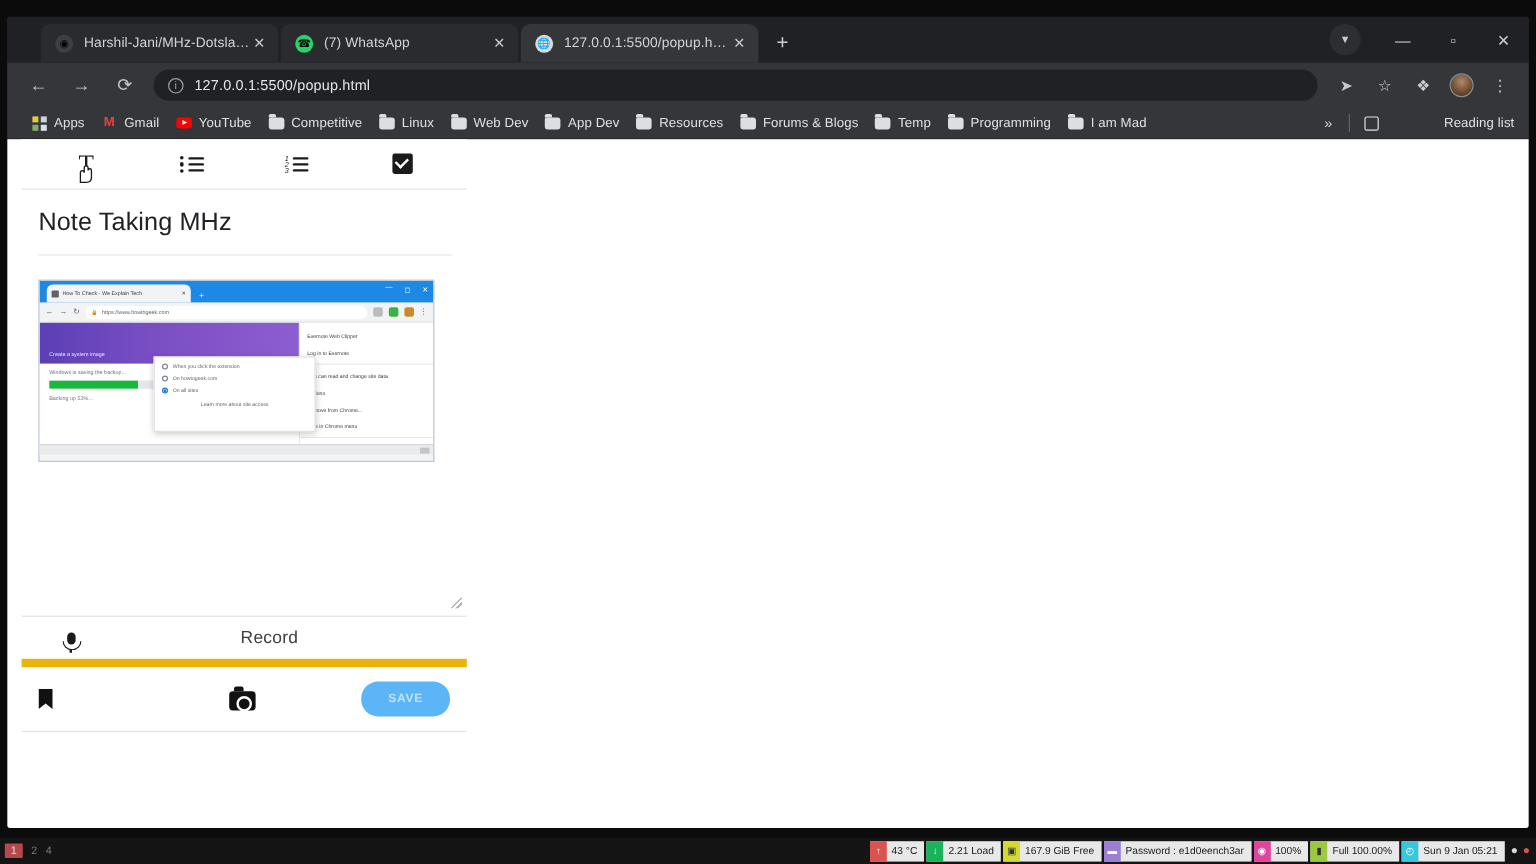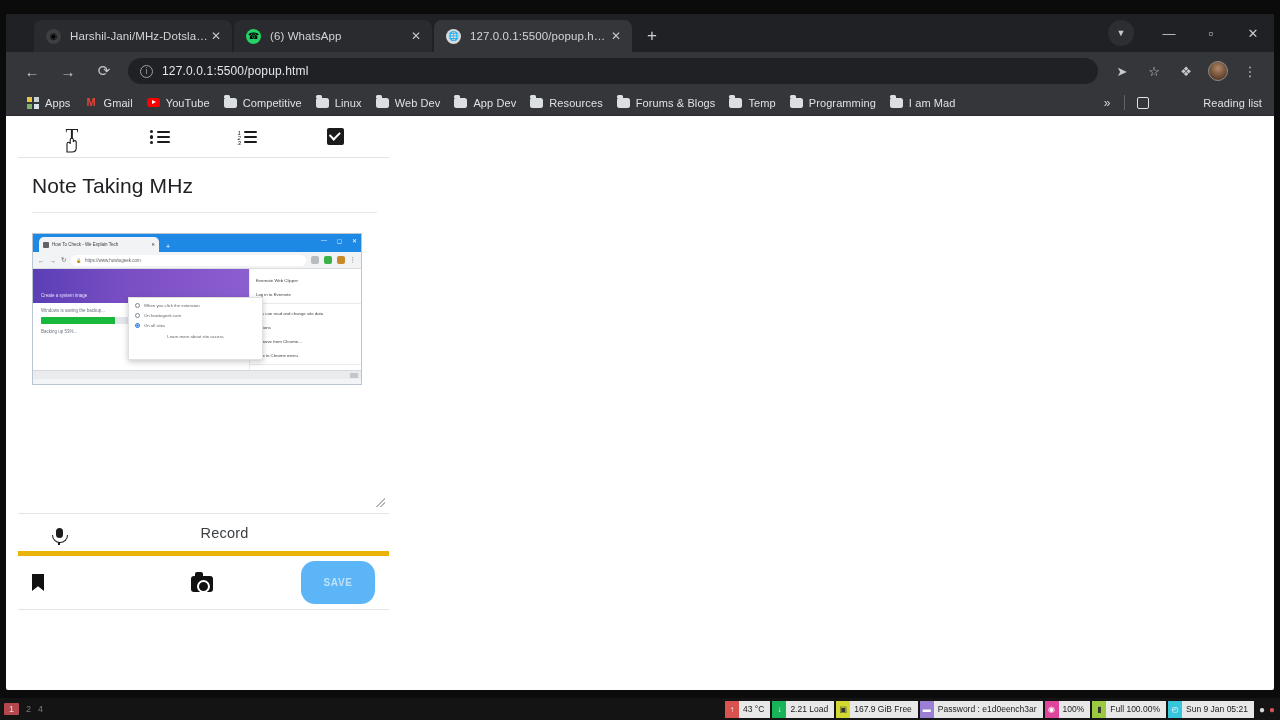--- a/index.html
+++ b/index.html
@@ -496,21 +496,21 @@
     content: "";
     position: absolute; inset: 0;
     background:
       linear-gradient(135deg, transparent 0 45%, #b5b5b5 45% 56%, transparent 56% 100%),
       linear-gradient(135deg, transparent 0 70%, #b5b5b5 70% 82%, transparent 82% 100%);
   }
 
   #record-row {
     height: 43px;
     border-top: 1px solid #e3e3e3;
-    border-bottom: 5px solid #eab308;
+    border-bottom: 7px solid #eab308;
     display: flex;
     align-items: center;
     cursor: pointer;
   }
   #mic-icon-wrap { width: 82px; display: flex; justify-content: center; }
   .mic-glyph {
     width: 7px; height: 10px;
     background: #1b1b1b;
     border-radius: 3.5px;
     position: relative;
@@ -575,21 +575,21 @@
   }
   .camera-glyph::after {
     content: "";
     position: absolute;
     left: 6.5px; top: 3.5px;
     width: 9px; height: 9px;
     border: 2px solid #fff;
     border-radius: 50%;
   }
   #save-button {
-    width: 74px; height: 43px;
+    width: 74px; height: 29px;
     background: #5cb5f7;
     border: none;
     border-radius: 14px;
     color: #bfe2fb;
     font-size: 10px;
     font-weight: bold;
     letter-spacing: .6px;
     cursor: pointer;
     font-family: "Liberation Sans", sans-serif;
   }
@@ -648,21 +648,21 @@
     <div id="tab-strip">
 
       <div class="tab">
         <span class="tab-favicon fav-gh">◉</span>
         <span class="tab-title">Harshil-Jani/MHz-Dotslash: D</span>
         <span class="tab-close">✕</span>
       </div>
 
       <div class="tab">
         <span class="tab-favicon fav-wa">☎</span>
-        <span class="tab-title">(6) WhatsApp</span>
+        <span class="tab-title">(7) WhatsApp</span>
         <span class="tab-close">✕</span>
       </div>
 
       <div class="tab active">
         <span class="tab-favicon fav-gl">🌐</span>
         <span class="tab-title">127.0.0.1:5500/popup.html</span>
         <span class="tab-close">✕</span>
       </div>
 
       <div id="new-tab-btn">+</div>

